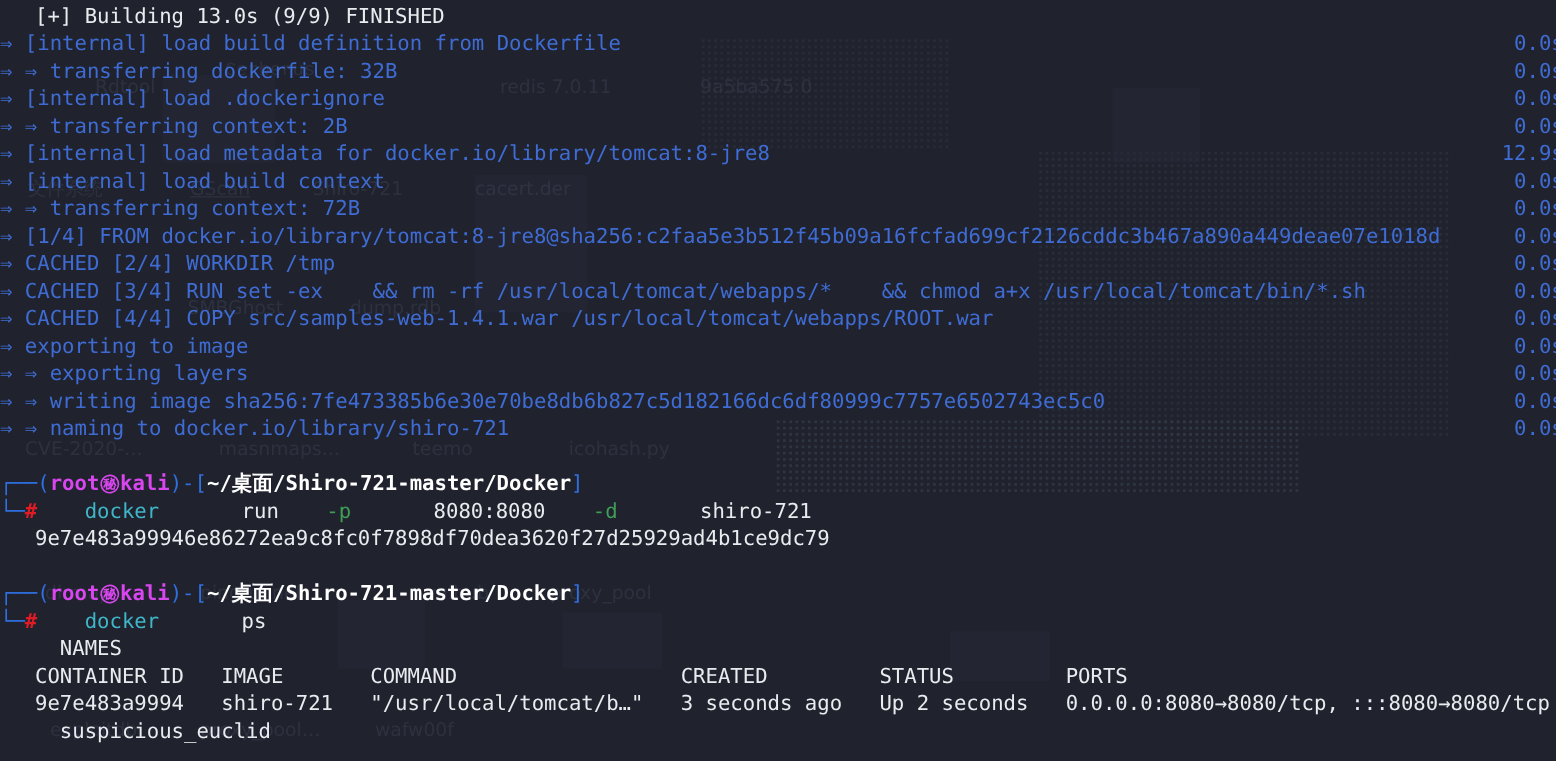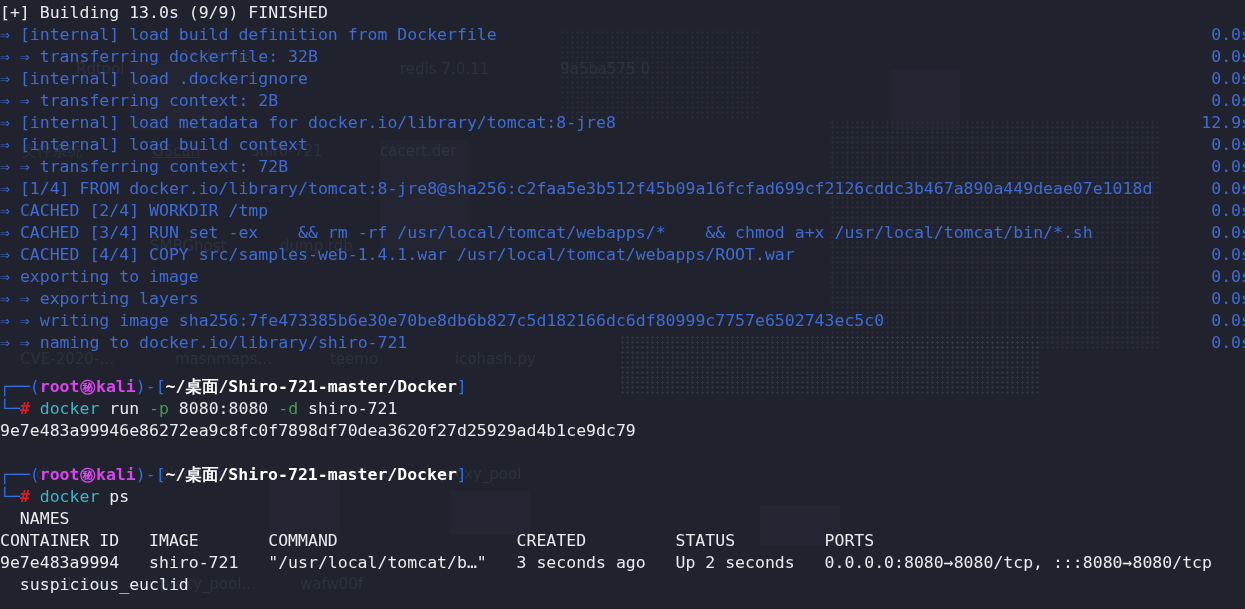--- a/index.html
+++ b/index.html
@@ -54,21 +54,21 @@
     box-sizing: border-box;
   }
 
   .line {
     white-space: pre;
     height: 22px;
     overflow: hidden;
   }
 
   .blue    { color: #3f6cd4; }
-  .white   { color: #e9ebef; }
+  .white   { color: #e9ebef; padding-left: 28px; }
   .red     { color: #d946ef; font-weight: bold; }
   .redsym  { color: #e01b24; font-weight: bold; }
   .cyan    { color: #3fb6c8; }
   .green   { color: #3f9e55; }
   .brkt    { color: #2f6fe0; }
   .path    { color: #ffffff; font-weight: bold; }
   .tilde   { color: #ffffff; font-weight: bold; }
 
   .buildline {
     position: relative;

